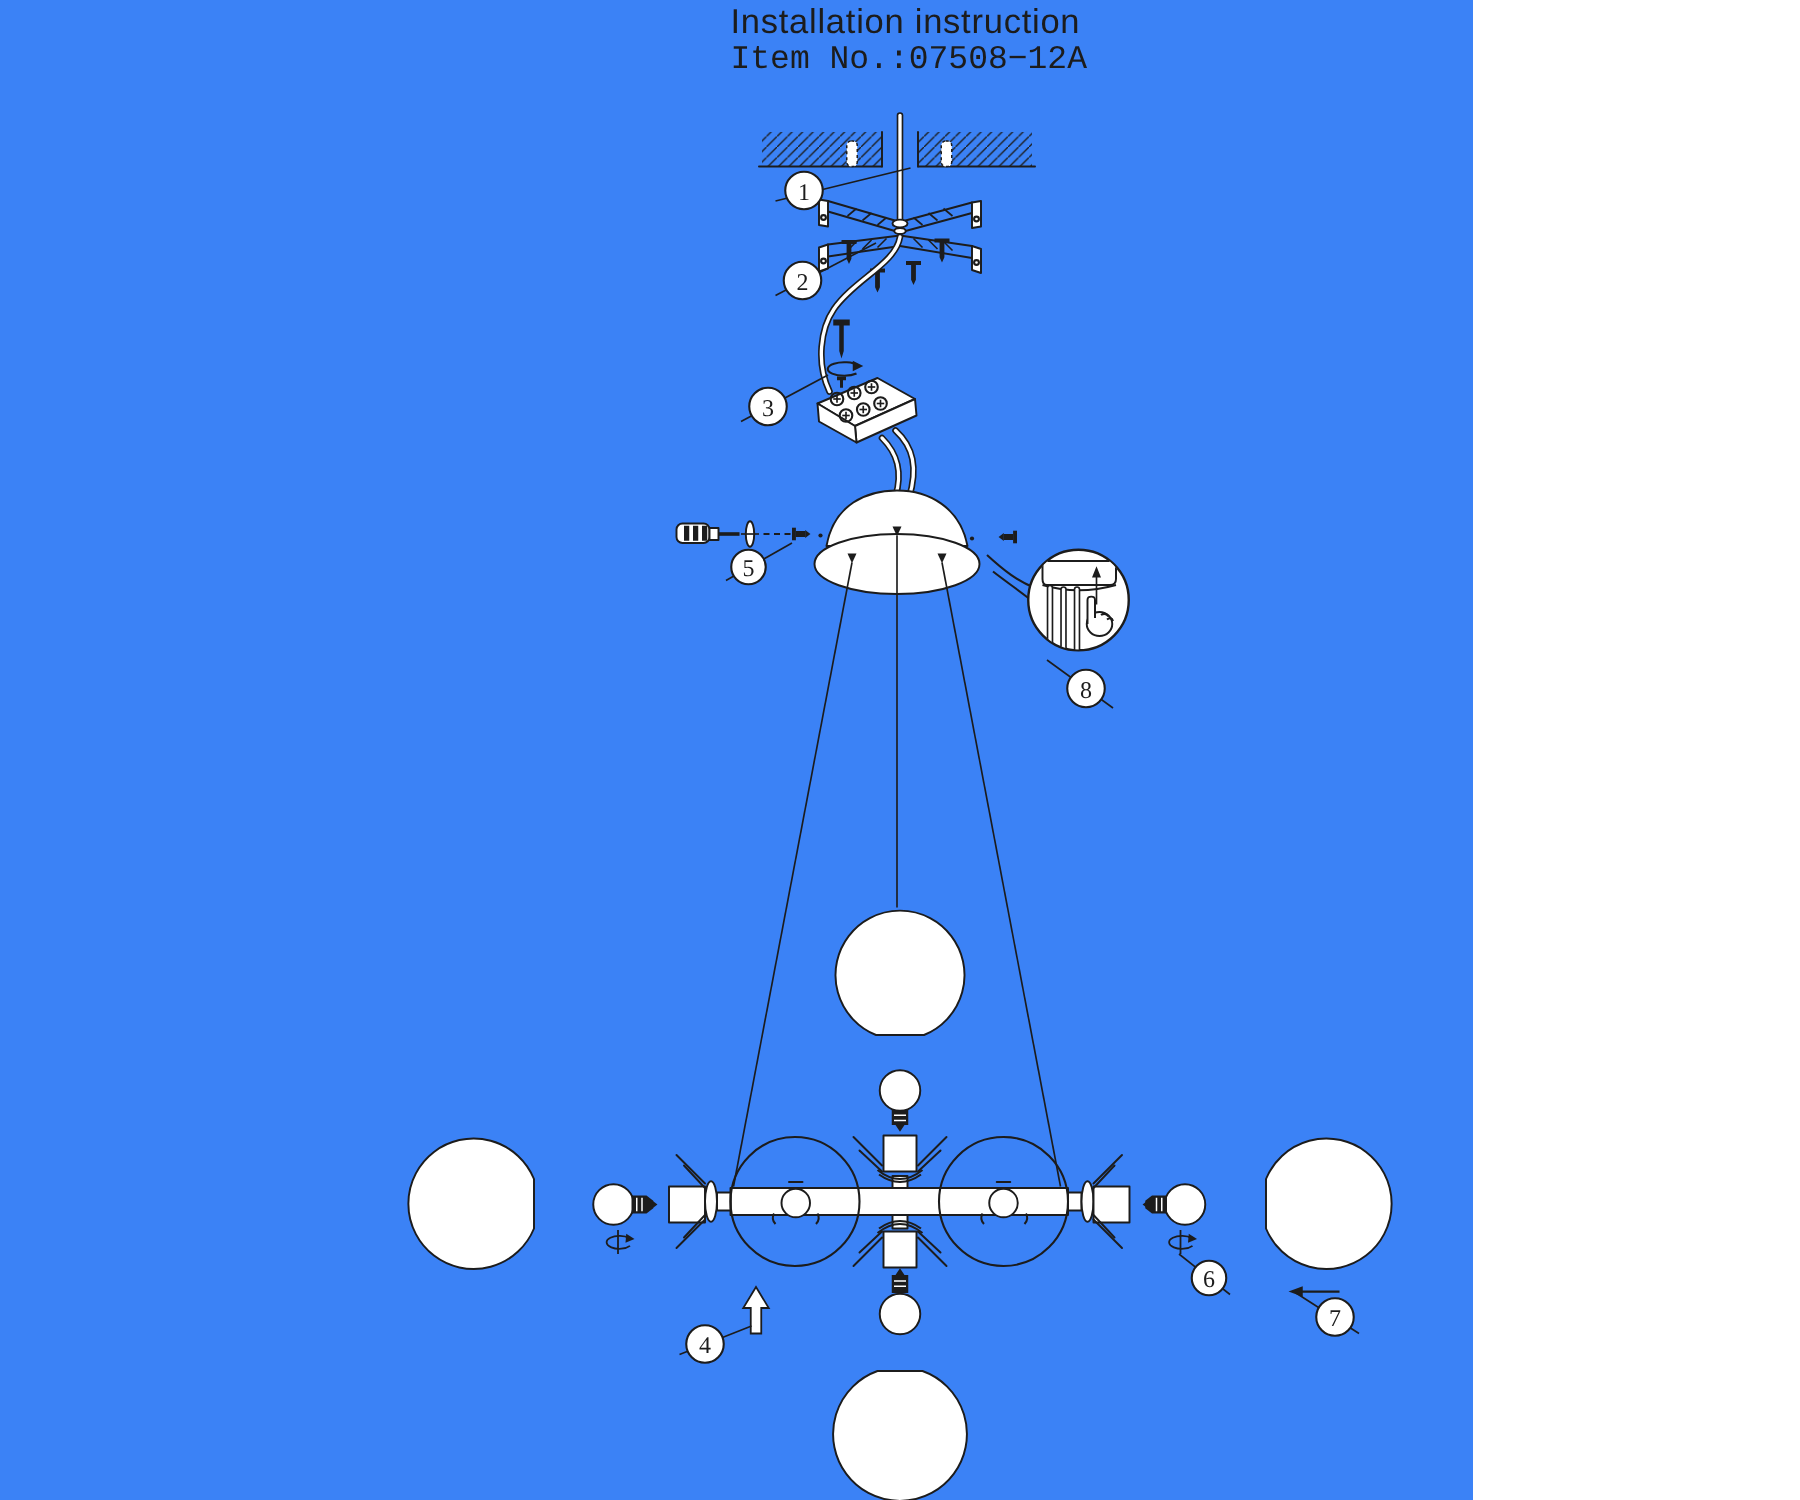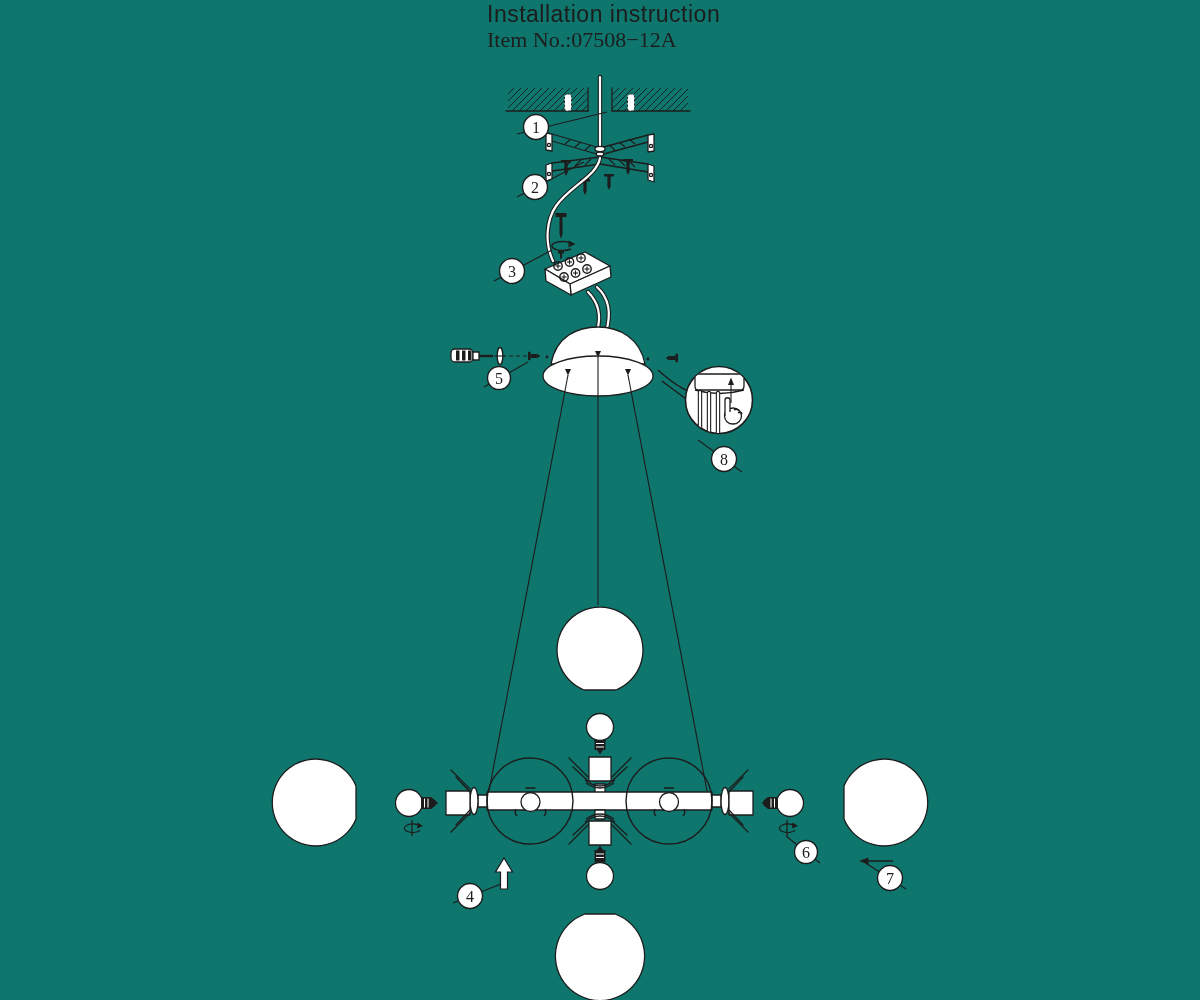--- a/index.html
+++ b/index.html
@@ -1,20 +1,20 @@
 <!DOCTYPE html>
 <html><head>
 <meta charset="utf-8">
 <style>
   html,body{margin:0;padding:0;background:#fff;}
-  .page{position:relative;width:1200px;height:1000px;background:#0f766e;overflow:hidden;
+  .page{position:relative;width:982px;height:1000px;background:#3b82f6;overflow:hidden;
         font-family:"Liberation Sans",sans-serif;color:#1c1c1c;}
   .title{position:absolute;left:487px;top:1px;font-size:23px;font-family:"Liberation Sans",sans-serif;
          color:#1c1c1c;letter-spacing:.5px;white-space:nowrap;}
-  .item-no{position:absolute;left:487px;top:27px;font-size:22px;font-family:Liberation Serif, serif;
+  .item-no{position:absolute;left:487px;top:27px;font-size:22px;font-family:Liberation Mono, monospace;
          color:#1c1c1c;white-space:nowrap;}
   svg{position:absolute;left:0;top:0;}
   .ln{stroke:#1c1c1c;stroke-width:1.3;fill:none;stroke-linecap:round;stroke-linejoin:round;}
   .thin{stroke:#1c1c1c;stroke-width:1.1;fill:none;}
   .fw{fill:#ffffff;stroke:#1c1c1c;stroke-width:1.3;stroke-linejoin:round;}
   .fwn{fill:none;stroke:#1c1c1c;stroke-width:1.4;}
   .fb{fill:#1c1c1c;stroke:none;}
   .wireO{stroke:#1c1c1c;stroke-width:4.4;fill:none;stroke-linecap:round;}
   .wireI{stroke:#ffffff;stroke-width:2.2;fill:none;stroke-linecap:round;}
   .badge{fill:#ffffff;stroke:#1c1c1c;stroke-width:1.4;}

